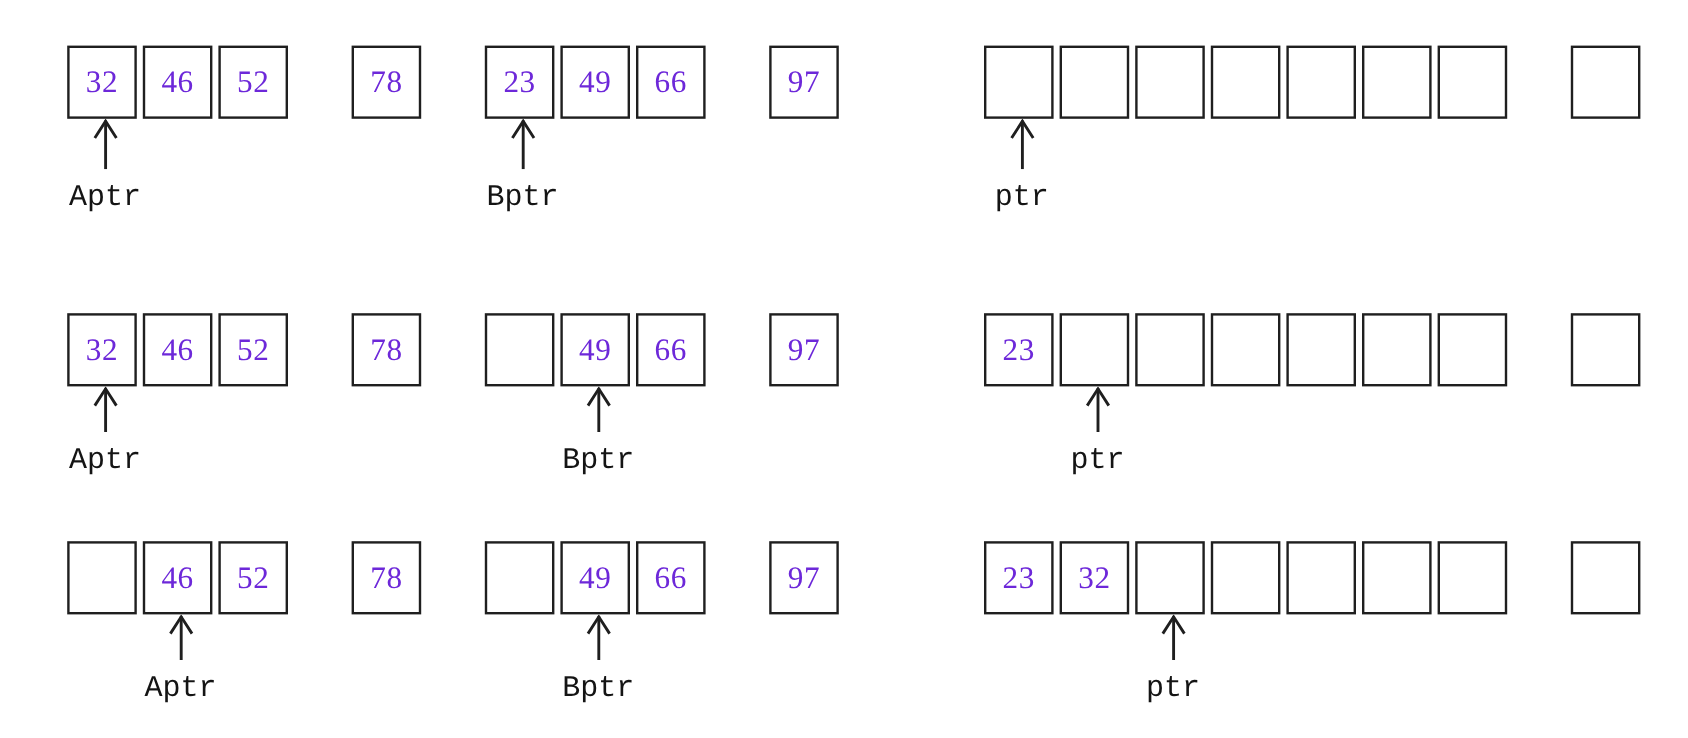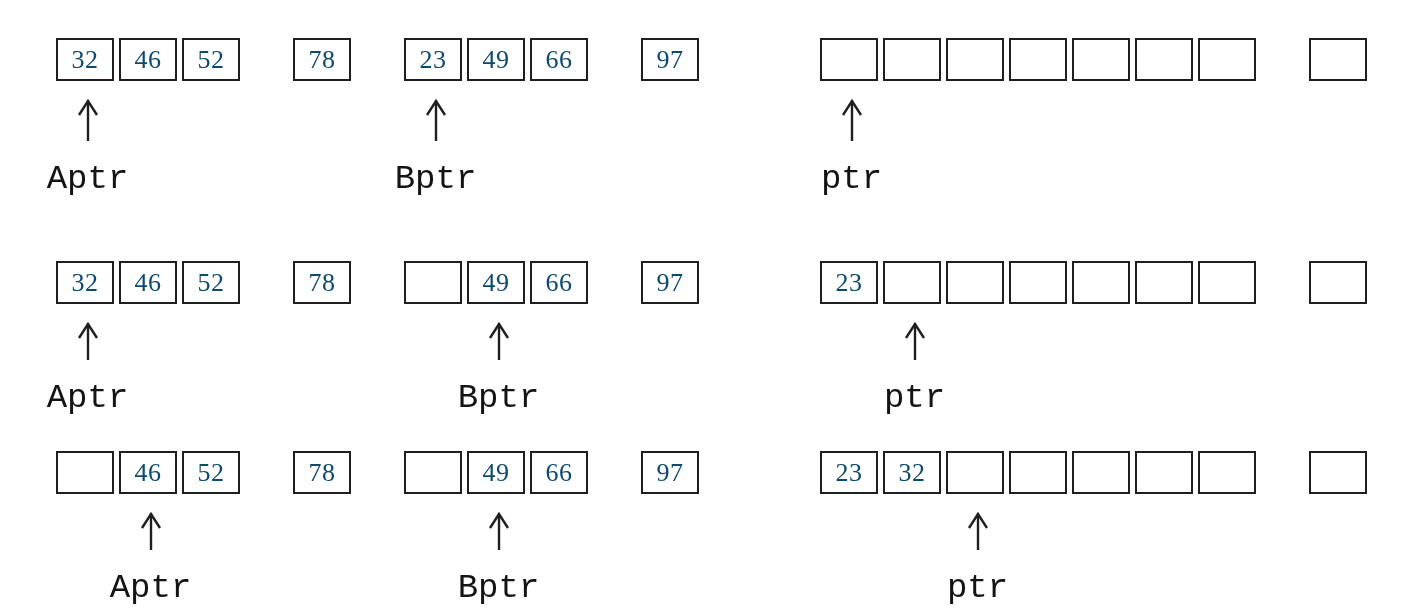--- a/index.html
+++ b/index.html
@@ -29,55 +29,55 @@
   }
   .cells {
     position: relative;
     display: flex;
     flex-direction: row;
     align-items: flex-start;
   }
   .cell {
     box-sizing: border-box;
     width: 58px;
-    height: 43px;
+    height: 61px;
     border: 2.4px solid #1f1f1f;
     margin-right: 5px;
     background: #ffffff;
     display: flex;
     align-items: center;
     justify-content: center;
     font-family: "Liberation Serif", serif;
     font-size: 26px;
     line-height: 1;
-    color: #0c4a6e;
+    color: #6d28d9;
     letter-spacing: 0.5px;
   }
   .cell:last-child { margin-right: 0; margin-left: 48px; }
 
   
   .pointer {
     position: absolute;
     top: 61px;      
     width: 63px;    
     display: flex;
     flex-direction: column;
     align-items: center;
   }
   .pointer .arrow {
     display: block;
     line-height: 0;
   }
   .pointer .ptr-label {
     font-family: "Liberation Mono", monospace;
-    font-size: 34px;
+    font-size: 25px;
     line-height: 1;
     color: #141414;
     white-space: nowrap;
-    margin-top: 21px;
+    margin-top: 11px;
   }
 
   
 </style>
 </head>
 <body>
 
 <div id="stage">
     <div class="array-group" style="left: 56px; top: 38px;">
       <div class="cells">

